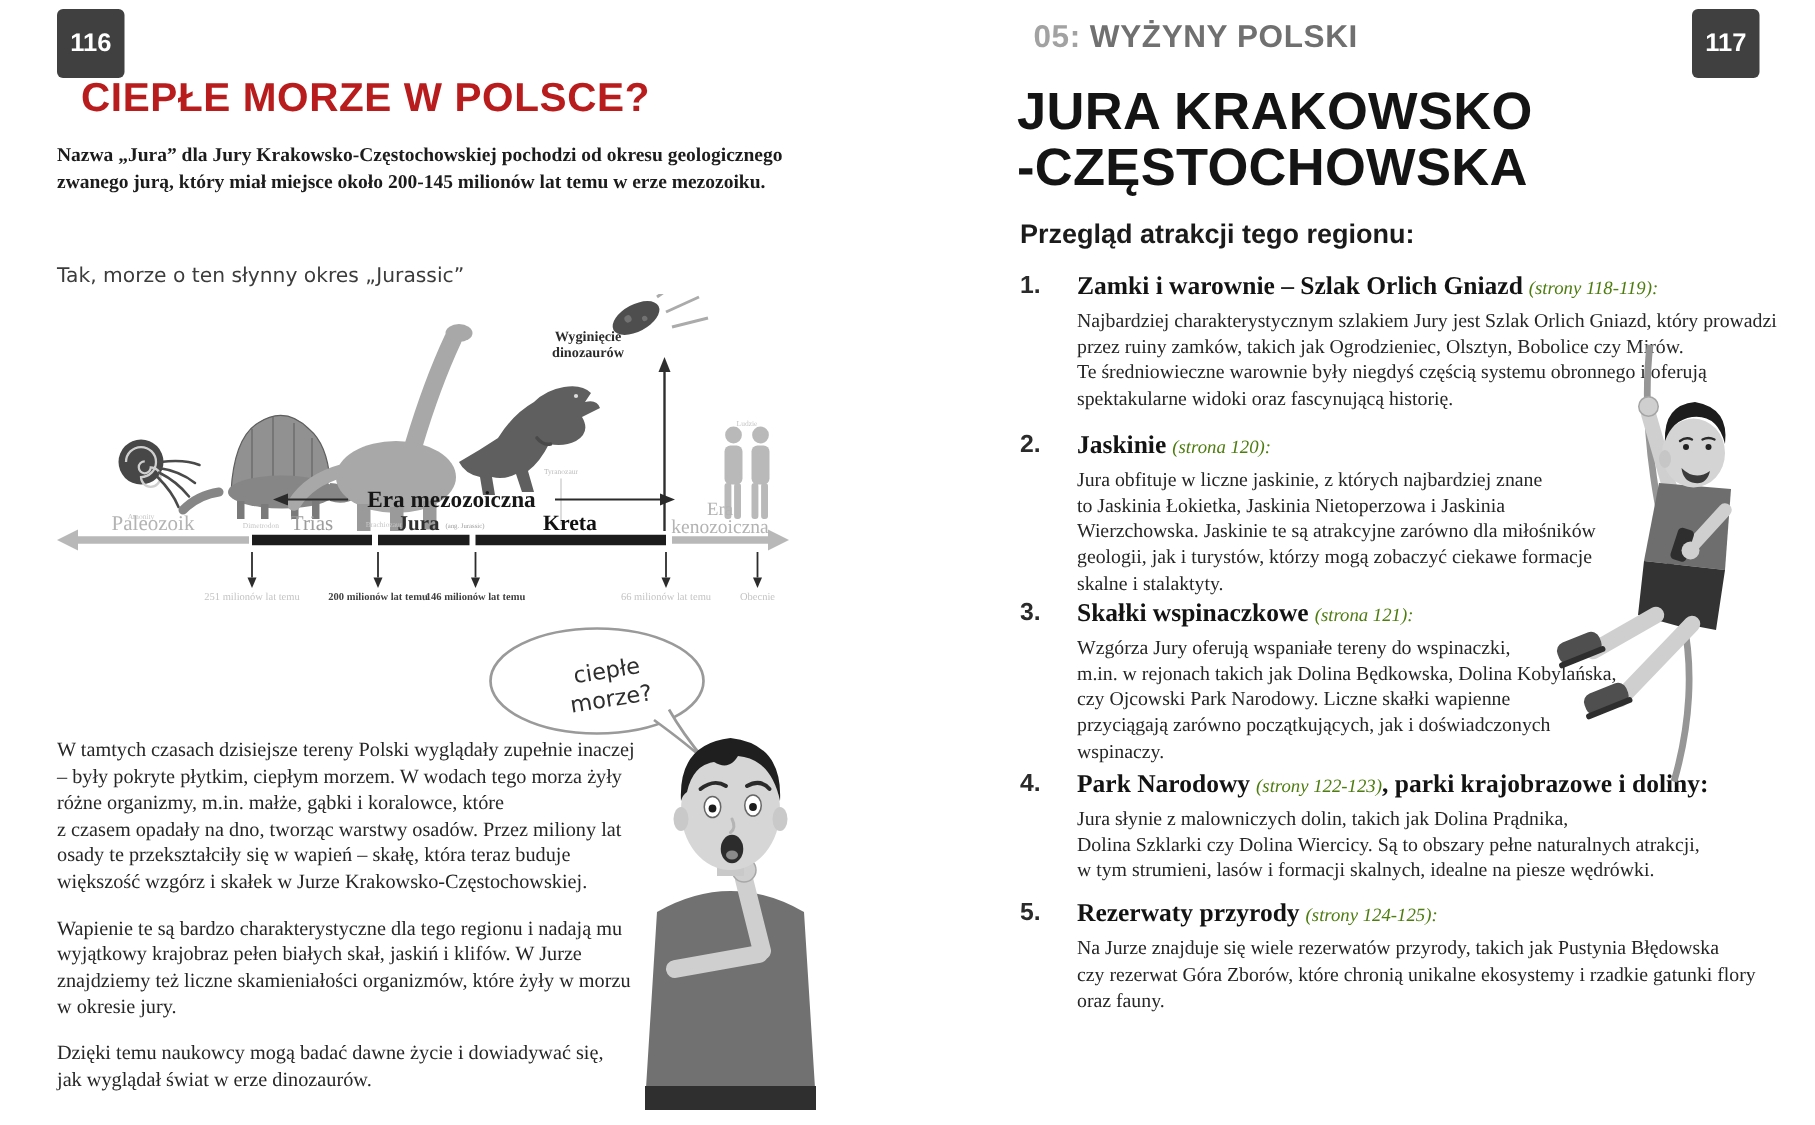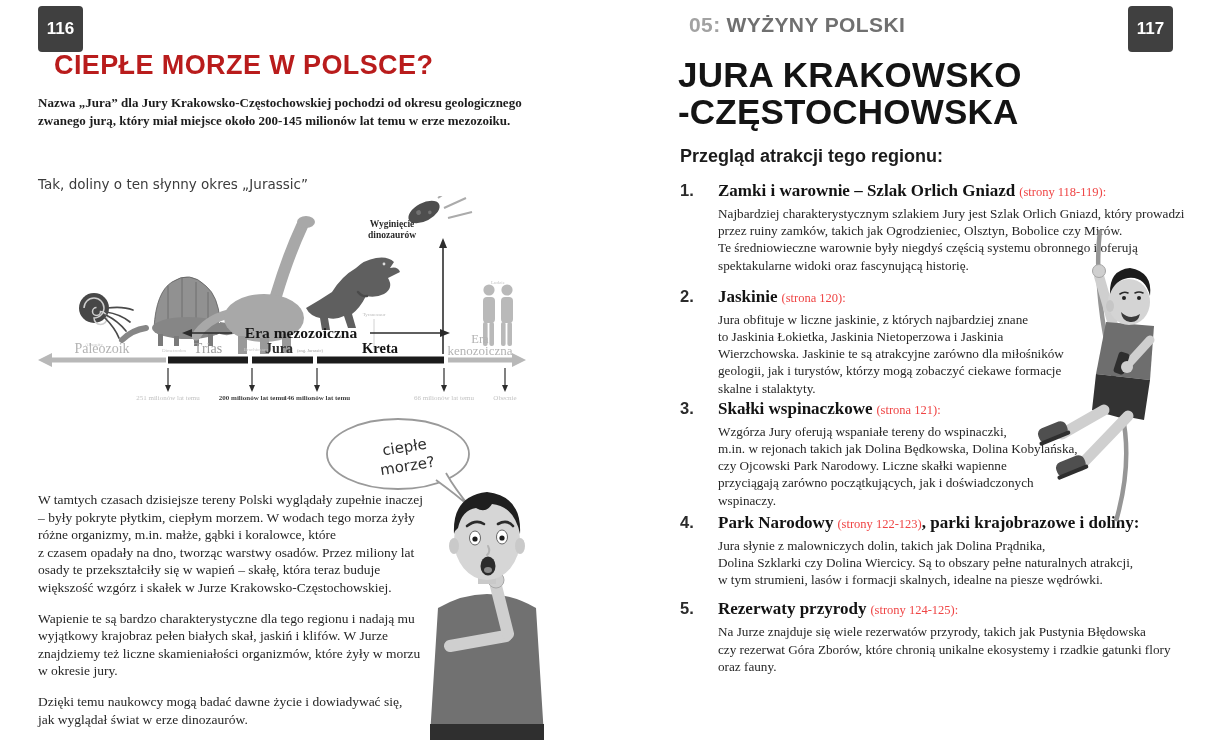--- a/index.html
+++ b/index.html
@@ -51,21 +51,21 @@
     font-size:18px;color:#1b1b1b;
   }
   .attr-list{left:680px;top:180px;width:512px;}
   .item{display:flex;}
   .item .num{
     width:38px;flex:0 0 38px;font-family:"Liberation Sans",sans-serif;font-weight:800;
     font-size:16.5px;color:#2b2b2b;padding-top:1px;
   }
   .item .content{flex:1;}
   .item .heading{font-size:17px;line-height:21px;font-weight:bold;color:#131313;}
-  .item .pages{font-size:12.5px;font-weight:normal;color:#ef4444;margin-left:4px;}
+  .item .pages{font-size:12.5px;font-weight:normal;color:#4d7c0f;margin-left:4px;font-style:italic;}
   .item .suffix{font-size:17px;font-weight:bold;color:#131313;}
   .item .body{
     margin-top:4px;font-size:13.2px;line-height:17.2px;color:#262626;white-space:pre-line;
   }
   .item:nth-child(1){margin-bottom:12px;}
   .item:nth-child(2){margin-bottom:1px;}
   .item:nth-child(3){margin-bottom:3px;}
   .item:nth-child(4){margin-bottom:10px;}
   .climber-svg{left:1026px;top:228px;}
 </style>
@@ -76,21 +76,21 @@
 
   <div class="badge" style="left:38px;top:6px;">
     <span>116</span>
   </div>
 
   <div class="abs left-title">CIEPŁE MORZE W POLSCE?</div>
 
   <div class="abs left-intro">Nazwa „Jura” dla Jury Krakowsko-Częstochowskiej pochodzi od okresu geologicznego
 zwanego jurą, który miał miejsce około 200-145 milionów lat temu w erze mezozoiku.</div>
 
-  <div class="abs fig-caption">Tak, doliny o ten słynny okres „Jurassic”</div>
+  <div class="abs fig-caption">Tak, morze o ten słynny okres „Jurassic”</div>
 
   <svg class="abs timeline-svg" width="494" height="208" viewBox="0 0 494 208" font-family="Liberation Serif, serif">
 
     <g>
       <line x1="402" y1="2" x2="416" y2="-8" stroke="#ababab" stroke-width="2"></line>
       <line x1="408" y1="12" x2="430" y2="2" stroke="#ababab" stroke-width="2"></line>
       <line x1="412" y1="22" x2="436" y2="16" stroke="#ababab" stroke-width="2"></line>
       <g transform="translate(388,16) rotate(-28)">
         <ellipse rx="17" ry="9" fill="#4e4e4e"></ellipse>
         <circle cx="-5" cy="-2" r="2.4" fill="#727272"></circle>

